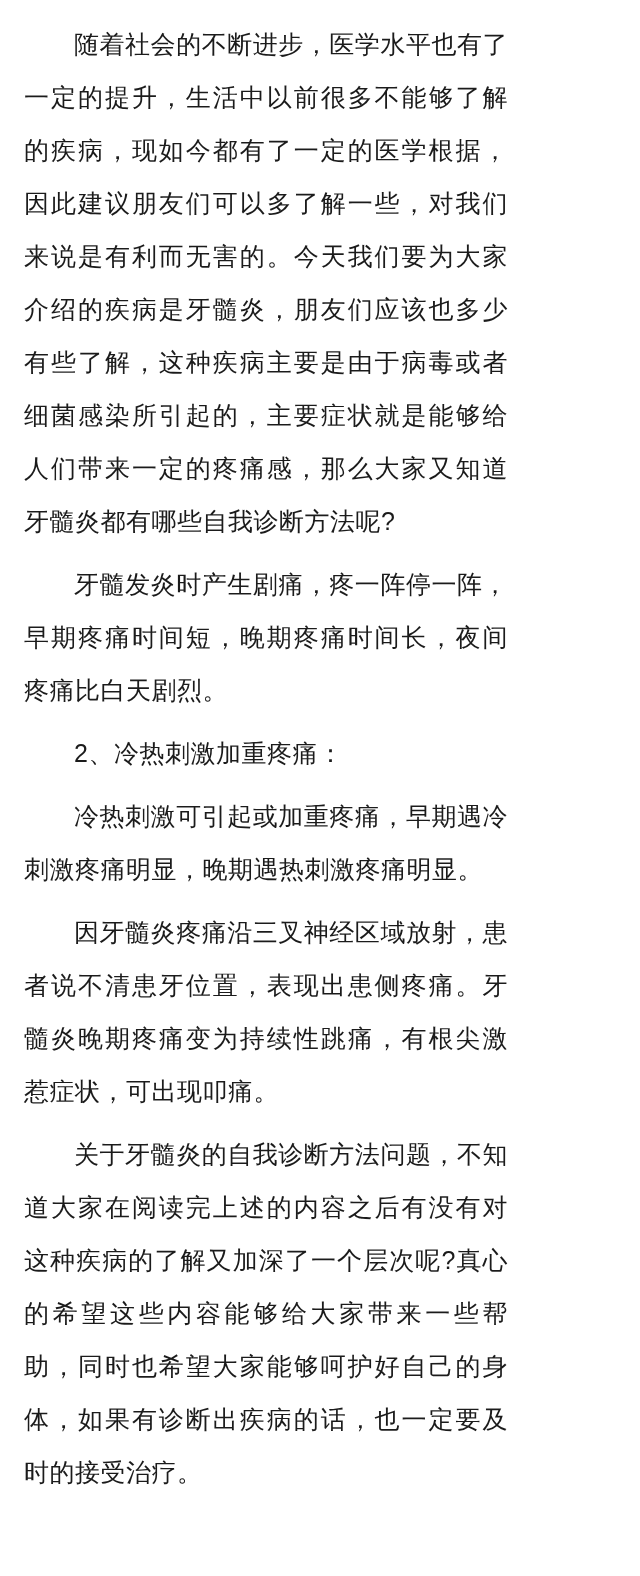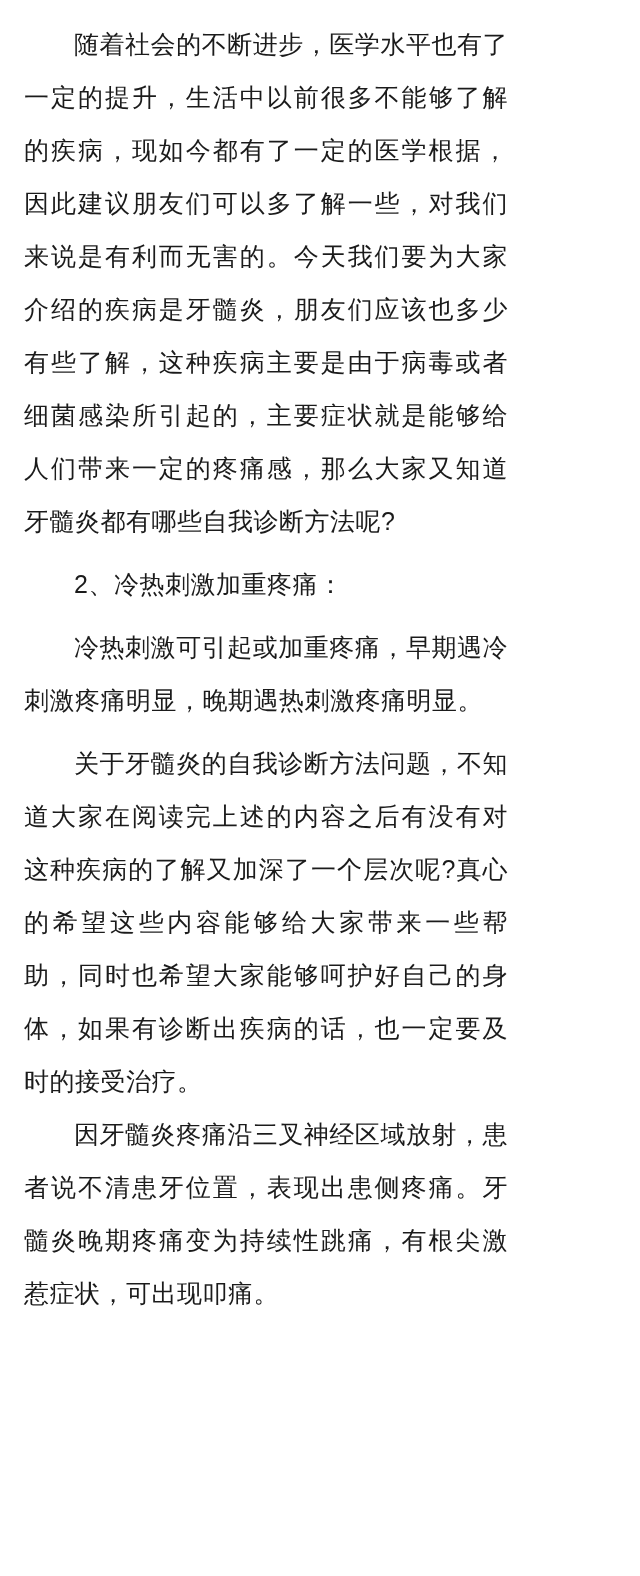--- a/index.html
+++ b/index.html
@@ -34,17 +34,18 @@
   }
   p.last {
     margin-bottom: 0;
   }
 </style>
 </head>
 <body>
 
 <div class="article">
   <p class="para indent">随着社会的不断进步，医学水平也有了一定的提升，生活中以前很多不能够了解的疾病，现如今都有了一定的医学根据，因此建议朋友们可以多了解一些，对我们来说是有利而无害的。今天我们要为大家介绍的疾病是牙髓炎，朋友们应该也多少有些了解，这种疾病主要是由于病毒或者细菌感染所引起的，主要症状就是能够给人们带来一定的疼痛感，那么大家又知道牙髓炎都有哪些自我诊断方法呢?</p>
+  <p class="para indent">牙髓发炎时产生剧痛，疼一阵停一阵，早期疼痛时间短，晚期疼痛时间长，夜间疼痛比白天剧烈。</p>
   <p class="para indent">2、冷热刺激加重疼痛：</p>
   <p class="para indent">冷热刺激可引起或加重疼痛，早期遇冷刺激疼痛明显，晚期遇热刺激疼痛明显。</p>
+  <p class="para indent">因牙髓炎疼痛沿三叉神经区域放射，患者说不清患牙位置，表现出患侧疼痛。牙髓炎晚期疼痛变为持续性跳痛，有根尖激惹症状，可出现叩痛。</p>
   <p class="para indent last">关于牙髓炎的自我诊断方法问题，不知道大家在阅读完上述的内容之后有没有对这种疾病的了解又加深了一个层次呢?真心的希望这些内容能够给大家带来一些帮助，同时也希望大家能够呵护好自己的身体，如果有诊断出疾病的话，也一定要及时的接受治疗。</p>
-  <p class="para indent">因牙髓炎疼痛沿三叉神经区域放射，患者说不清患牙位置，表现出患侧疼痛。牙髓炎晚期疼痛变为持续性跳痛，有根尖激惹症状，可出现叩痛。</p>
 </div>
 
 </body></html>

